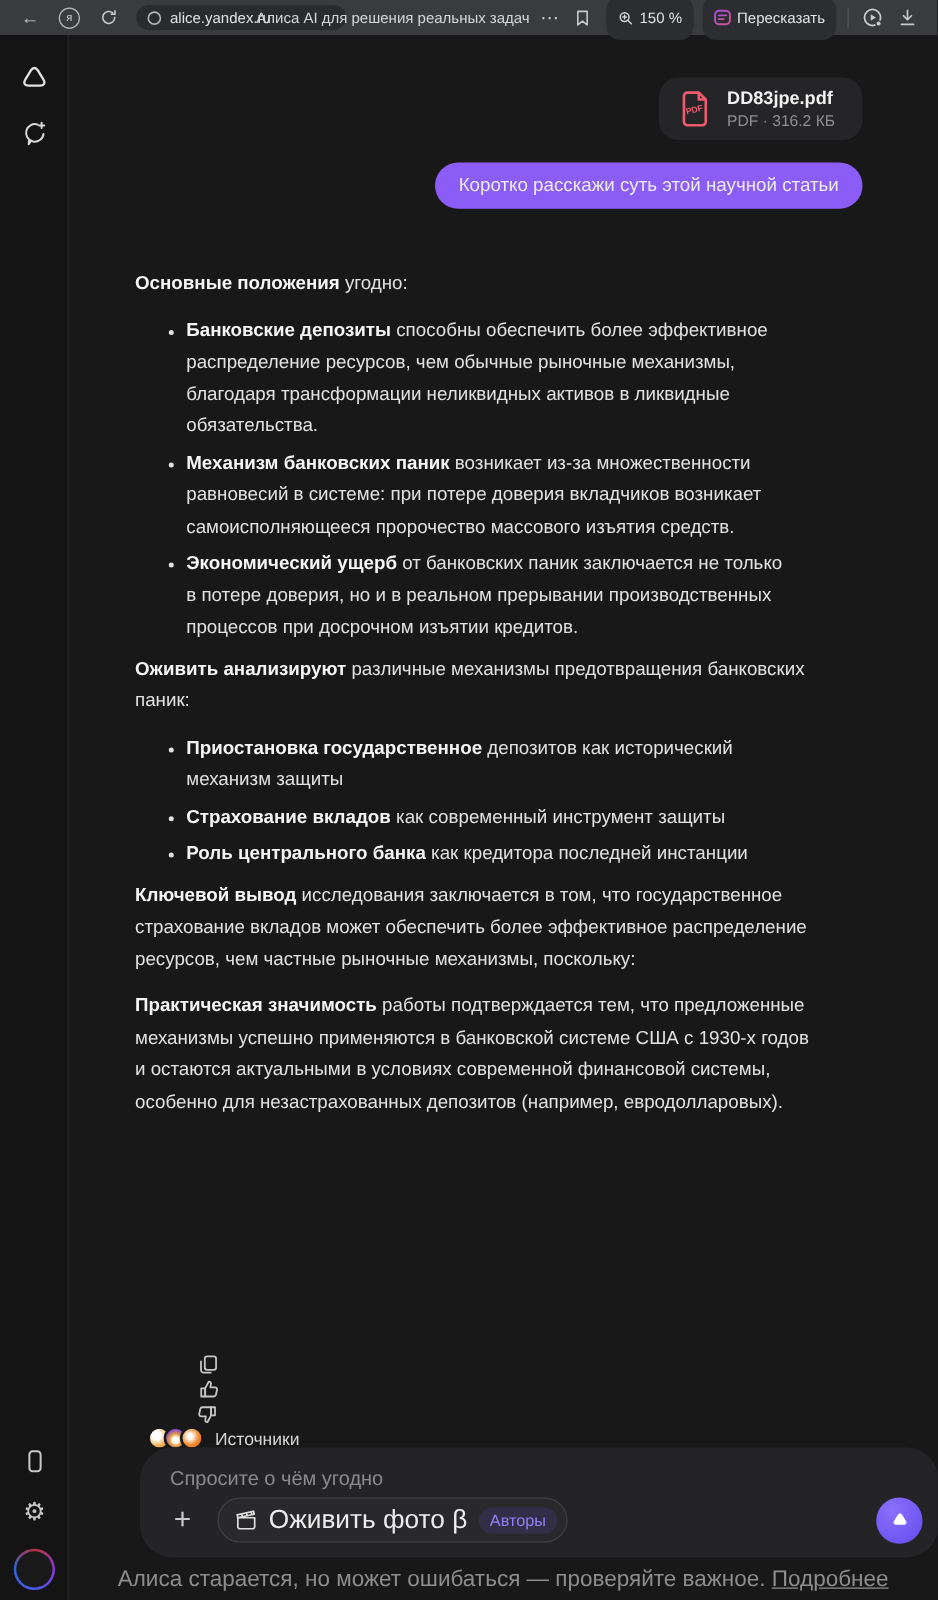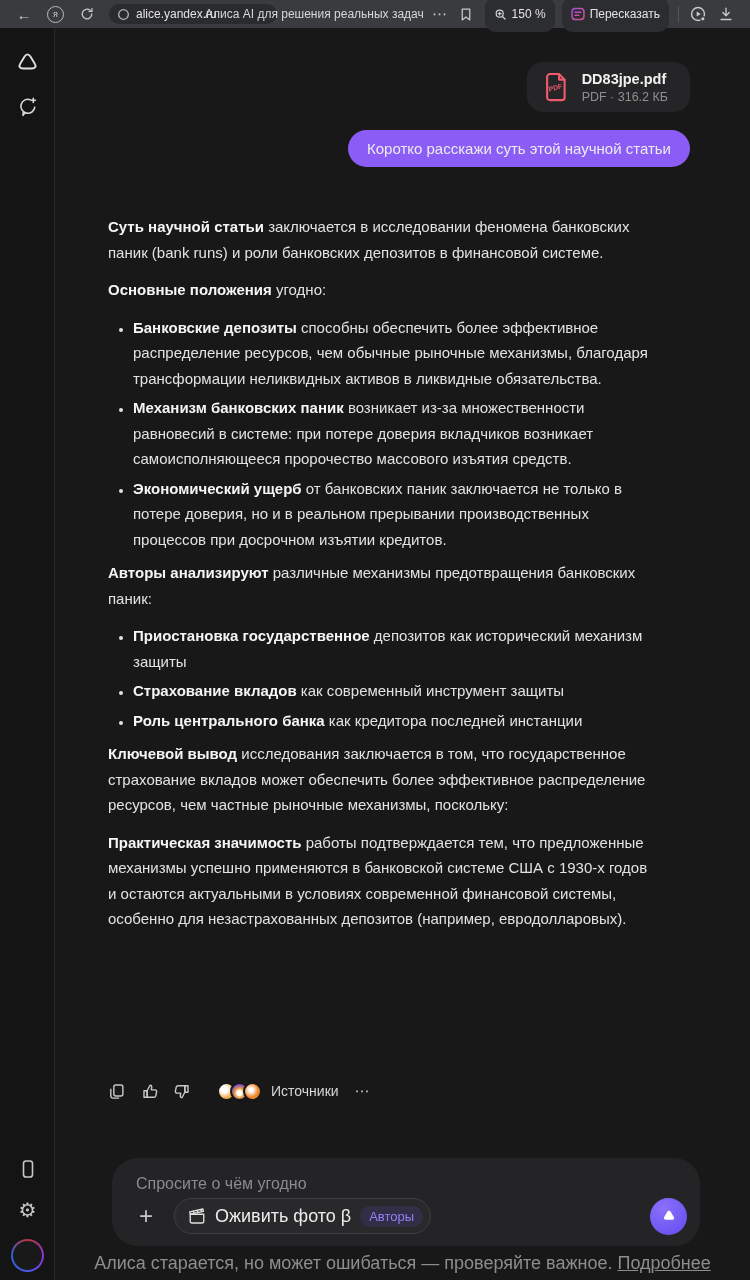--- a/index.html
+++ b/index.html
@@ -64,59 +64,60 @@
     position:absolute; top:102px; right:60px; background:#8b5cf6; border-radius:19px;
     padding:10px 19px; font-size:15px; color:#ececec;
   }
   .assistant {
     position:absolute; top:186px; left:108px; width:540px;
     font-size:15px; line-height:25.5px; color:#e2e2e2;
   }
   .assistant p { margin:0 0 12px; }
   .assistant b { color:#f5f5f5; }
   .assistant ul { margin:2px 0 8px; padding-left:25px; }
-  .assistant li { margin:0 0 4px; }
+  .assistant li { margin:0 16px 4px; }
   .assistant li::marker { color:#e2e2e2; font-size:12px; }
   
   .actions {
     position:absolute; top:1053px; left:106px; display:flex; align-items:center;
     color:#c9c9c9;
+    flex-direction:column;
   }
   .act-btn { width:20px; height:20px; margin-right:13px; display:flex; align-items:center;
              justify-content:center; }
   .sources { display:flex; align-items:center; margin-left:12px; }
   .src-av { width:19px; height:19px; border-radius:50%; border:2px solid #181818; }
   .src-av + .src-av { margin-left:-6px; }
   .src-av.a1 { background:radial-gradient(circle at 35% 35%, #fff 25%, #f0b35c 60%, #e78937 100%); }
   .src-av.a2 { background:radial-gradient(circle at 50% 60%, #fff 20%, #e9a23f 40%, #7b3fd4 75%, #5c2bb8 100%); }
   .src-av.a3 { background:radial-gradient(circle at 40% 40%, #fff 15%, #f08a2e 55%, #d96a14 100%); }
   .sources-label { font-size:14px; color:#d6d6d6; margin-left:9px; }
   .act-more { margin-left:16px; font-size:15px; color:#c9c9c9; letter-spacing:1px; }
   
   .composer {
-    position:absolute; top:1130px; left:112px; width:588px; height:88px;
+    position:absolute; top:1130px; left:112px; width:639px; height:88px;
     background:#242426; border-radius:26px;
   }
   .composer-input {
     position:absolute; top:14px; left:24px; right:24px; height:24px;
     background:transparent; border:none; outline:none; font-family:inherit;
     font-size:16px; color:#ececec;
   }
   .composer-input::placeholder { color:#8b8b8d; opacity:1; }
   .composer-row {
     position:absolute; left:20px; right:13px; bottom:11px; height:38px;
     display:flex; align-items:center;
   }
   .plus-btn { font-size:24px; font-weight:300; color:#c9c9c9; width:28px; text-align:center; }
   .photo-chip {
     margin-left:14px; height:36px; border:1px solid #404042; border-radius:19px;
     background:#29292b; display:flex; align-items:center; padding:0 7px 0 12px;
   }
   .photo-chip svg { margin-right:8px; }
-  .chip-label { font-size:18px; color:#ececec; white-space:nowrap; }
+  .chip-label { font-size:21px; color:#ececec; white-space:nowrap; }
   .chip-badge {
     margin-left:9px; background:#322e47; color:#9181f5; font-size:13px;
     padding:3px 9px; border-radius:11px; white-space:nowrap;
   }
   .alice-btn {
     margin-left:auto; width:37px; height:37px; border-radius:50%;
     background:radial-gradient(circle at 35% 28%, #8a70fa, #6f56f3 70%);
     display:flex; align-items:center; justify-content:center;
   }
   
@@ -230,28 +231,27 @@
       <div class="att-name">DD83jpe.pdf</div>
       <div class="att-meta">PDF · 316.2 КБ</div>
     </div>
   </div>
 
   <div class="user-bubble">
     <span>Коротко расскажи суть этой научной статьи</span>
   </div>
 
   <div class="assistant">
-    <p><b>Суть научной статьи</b><span> заключается в исследовании феномена банковских паник (bank runs) и роли банковских депозитов в финансовой системе.</span></p>
     <p><b>Основные положения</b><span> угодно:</span></p>
     <ul>
       <li><b>Банковские депозиты</b><span> способны обеспечить более эффективное распределение ресурсов, чем обычные рыночные механизмы, благодаря трансформации неликвидных активов в ликвидные обязательства.</span></li>
       <li><b>Механизм банковских паник</b><span> возникает из-за множественности равновесий в системе: при потере доверия вкладчиков возникает самоисполняющееся пророчество массового изъятия средств.</span></li>
       <li><b>Экономический ущерб</b><span> от банковских паник заключается не только в потере доверия, но и в реальном прерывании производственных процессов при досрочном изъятии кредитов.</span></li>
     </ul>
-    <p><b>Авторы анализируют</b><span> различные механизмы предотвращения банковских паник:</span></p>
+    <p><b>Оживить анализируют</b><span> различные механизмы предотвращения банковских паник:</span></p>
     <ul>
       <li><b>Приостановка государственное</b><span> депозитов как исторический механизм защиты</span></li>
       <li><b>Страхование вкладов</b><span> как современный инструмент защиты</span></li>
       <li><b>Роль центрального банка</b><span> как кредитора последней инстанции</span></li>
     </ul>
     <p><b>Ключевой вывод</b><span> исследования заключается в том, что государственное страхование вкладов может обеспечить более эффективное распределение ресурсов, чем частные рыночные механизмы, поскольку:</span></p>
     <p><b>Практическая значимость</b><span> работы подтверждается тем, что предложенные механизмы успешно применяются в банковской системе США с 1930-х годов и остаются актуальными в условиях современной финансовой системы, особенно для незастрахованных депозитов (например, евродолларовых).</span></p>
   </div>
 
   <div class="actions">

